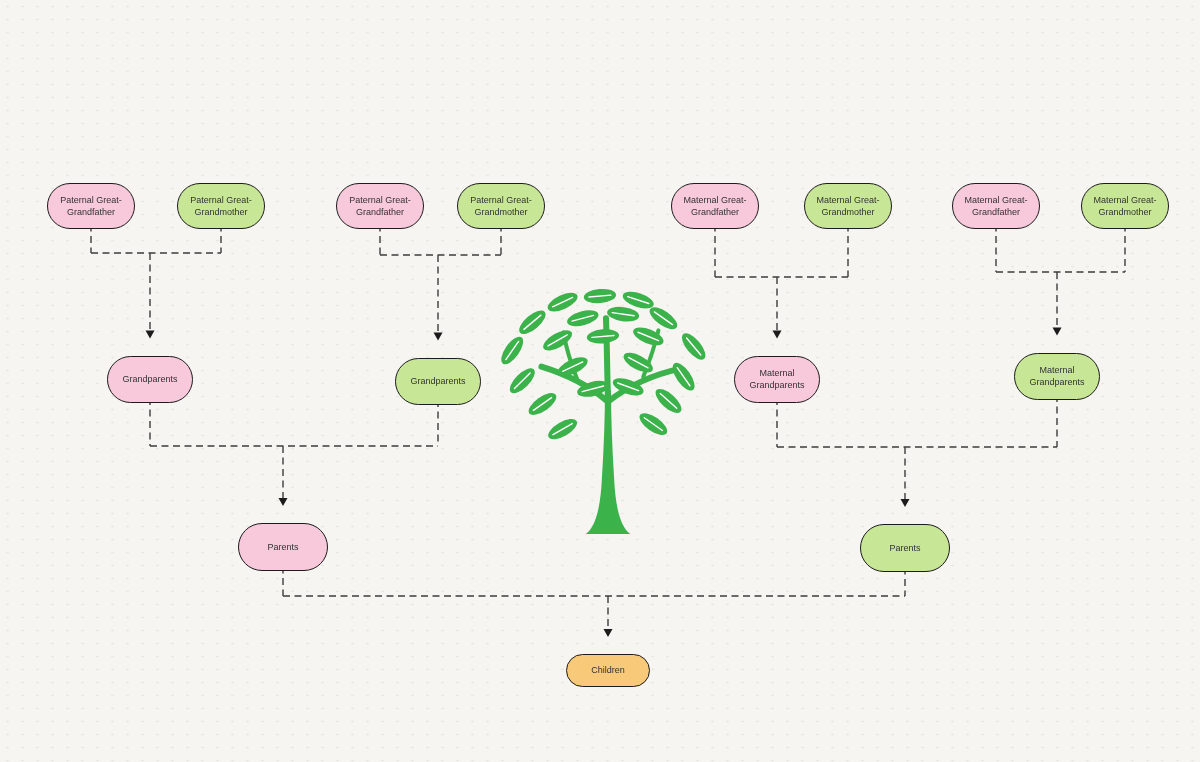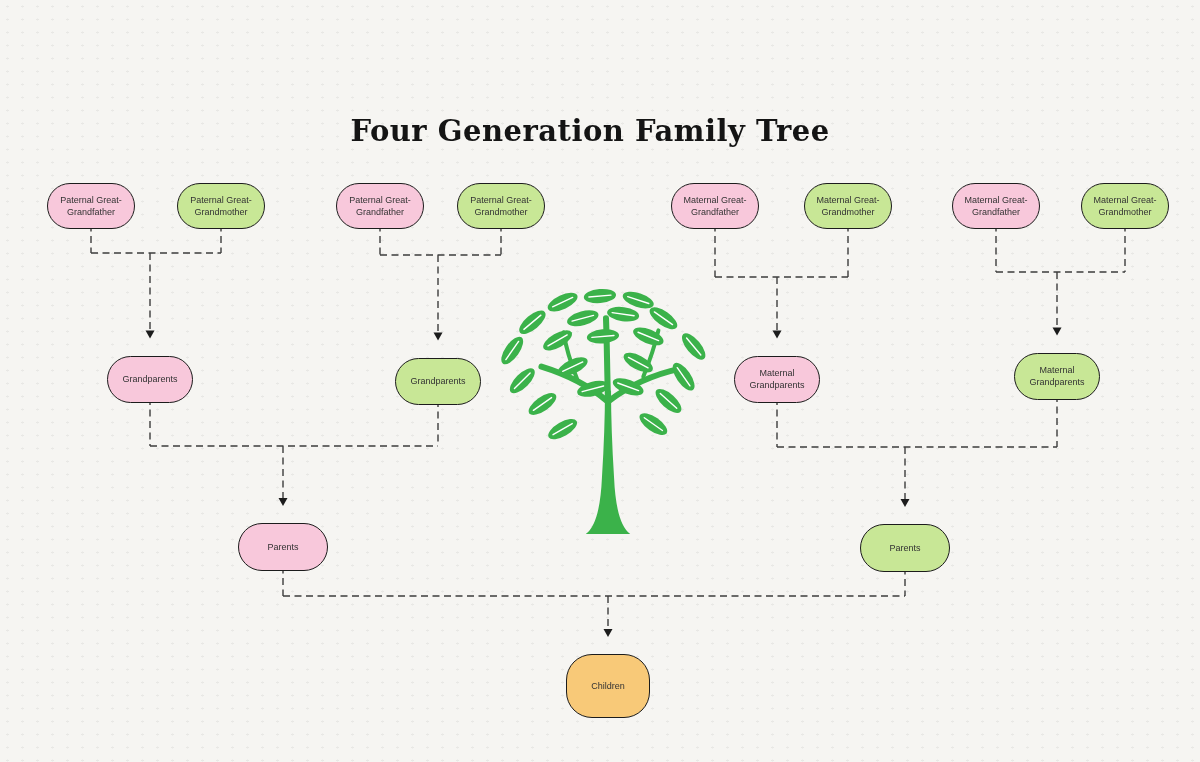--- a/index.html
+++ b/index.html
@@ -49,21 +49,20 @@
   .tree .bark{fill:var(--tree-green);}
   .tree .branch{stroke:var(--tree-green);fill:none;stroke-linecap:round;}
   .tree .leaf{fill:var(--tree-green);}
   .tree .vein{stroke:#ffffff;stroke-width:1.4;fill:none;stroke-linecap:round;}
 </style>
 </head>
 <body>
 
 <div class="canvas">
 
-  <h1 class="title">Four Generation Family Tree</h1>
 
   <svg class="layer" width="1200" height="762" viewBox="0 0 1200 762" xmlns="http://www.w3.org/2000/svg">
       <path d="M91 213 V253 M221 213 V253 M91 253 H221 M150 253 V331.5" class="edge"></path>
       <path d="M145.5 330.5 L154.5 330.5 L150 338.5 Z" class="arrowhead"></path>
       <path d="M380 213 V255 M501 213 V255 M380 255 H501 M438 255 V333.5" class="edge"></path>
       <path d="M433.5 332.5 L442.5 332.5 L438 340.5 Z" class="arrowhead"></path>
       <path d="M715 213 V277 M848 213 V277 M715 277 H848 M777 277 V331.5" class="edge"></path>
       <path d="M772.5 330.5 L781.5 330.5 L777 338.5 Z" class="arrowhead"></path>
       <path d="M996 213 V272 M1125 213 V272 M996 272 H1125 M1057 272 V328.5" class="edge"></path>
       <path d="M1052.5 327.5 L1061.5 327.5 L1057 335.5 Z" class="arrowhead"></path>
@@ -213,18 +212,18 @@
       </div>
       <div class="node green" style="left: 1014px; top: 336.5px; width: 86px; height: 47px;">
         <span>Maternal Grandparents</span>
       </div>
       <div class="node pink" style="left: 238px; top: 507px; width: 90px; height: 48px;">
         <span>Parents</span>
       </div>
       <div class="node green" style="left: 860px; top: 508px; width: 90px; height: 48px;">
         <span>Parents</span>
       </div>
-      <div class="node orange" style="left: 566px; top: 638px; width: 84px; height: 64px;">
+      <div class="node orange" style="left: 566px; top: 638px; width: 84px; height: 33px;">
         <span>Children</span>
       </div>
     </div>
 
 </div>
 
 </body></html>

